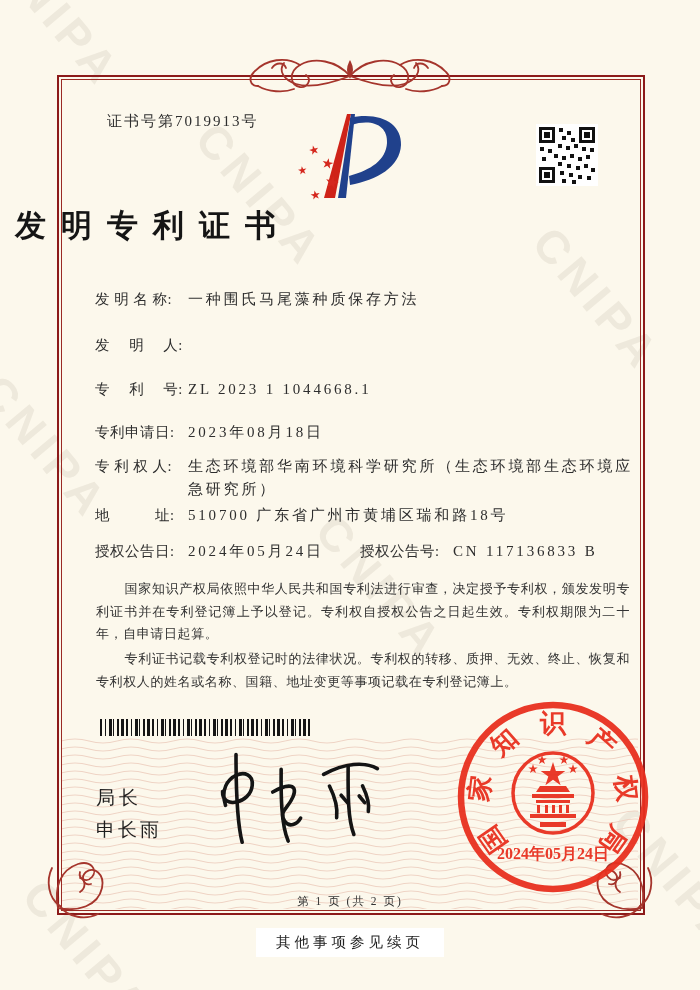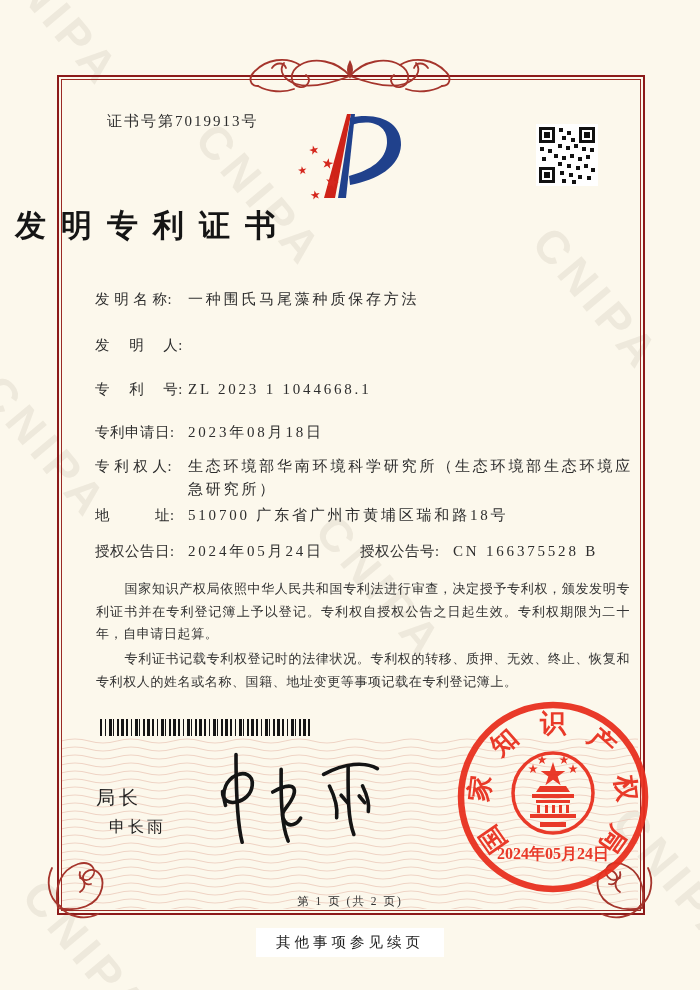--- a/index.html
+++ b/index.html
@@ -77,21 +77,21 @@
     background:repeating-linear-gradient(90deg,
       #151515 0 2px,transparent 2px 5px,
       #151515 5px 6px,transparent 6px 9px,
       #151515 9px 12px,transparent 12px 13px,
       #151515 13px 14px,transparent 14px 17px,
       #151515 17px 19px,transparent 19px 21px,
       #151515 21px 24px,transparent 24px 26px);
   }
   
   .director-title{position:absolute;left:96px;top:785px;font-size:19px;letter-spacing:4px;color:#1e1e1e;}
-  .director-name{position:absolute;left:96px;top:817px;font-size:16px;letter-spacing:3px;color:#1e1e1e;margin-left:13px;}
+  .director-name{position:absolute;left:96px;top:817px;font-size:19px;letter-spacing:3px;color:#1e1e1e;}
   .signature{position:absolute;left:195px;top:738px;}
   .seal{position:absolute;left:452px;top:696px;opacity:.95;}
   .seal text{font-weight:bold;}
   
   .page-info{position:absolute;left:0;top:894px;width:100%;text-align:center;font-size:11.5px;letter-spacing:2px;color:#333;}
   .note{
     position:absolute;left:50%;top:928px;transform:translateX(-50%);
     background:#ffffff;padding:5px 20px;
     font-size:14.5px;letter-spacing:4px;color:#222;white-space:nowrap;
   }
@@ -245,21 +245,21 @@
     <span class="val">生态环境部华南环境科学研究所（生态环境部生态环境应急研究所）</span>
   </div>
   <div class="row row-address">
     <span class="lbl">地　　　址: </span>
     <span class="val">510700 广东省广州市黄埔区瑞和路18号</span>
   </div>
   <div class="row row-grant">
     <span class="lbl">授权公告日: </span>
     <span class="val val-date">2024年05月24日</span>
     <span class="lbl">授权公告号: </span>
-    <span class="val">CN 166375528 B</span>
+    <span class="val">CN 117136833 B</span>
   </div>
 
   <div class="para para1">国家知识产权局依照中华人民共和国专利法进行审查，决定授予专利权，颁发发明专利证书并在专利登记簿上予以登记。专利权自授权公告之日起生效。专利权期限为二十年，自申请日起算。</div>
   <div class="para para2">专利证书记载专利权登记时的法律状况。专利权的转移、质押、无效、终止、恢复和专利权人的姓名或名称、国籍、地址变更等事项记载在专利登记簿上。</div>
 
   <div class="barcode"></div>
 
   <div class="director-title">局长</div>
   <div class="director-name">申长雨</div>
   <div class="signature">

